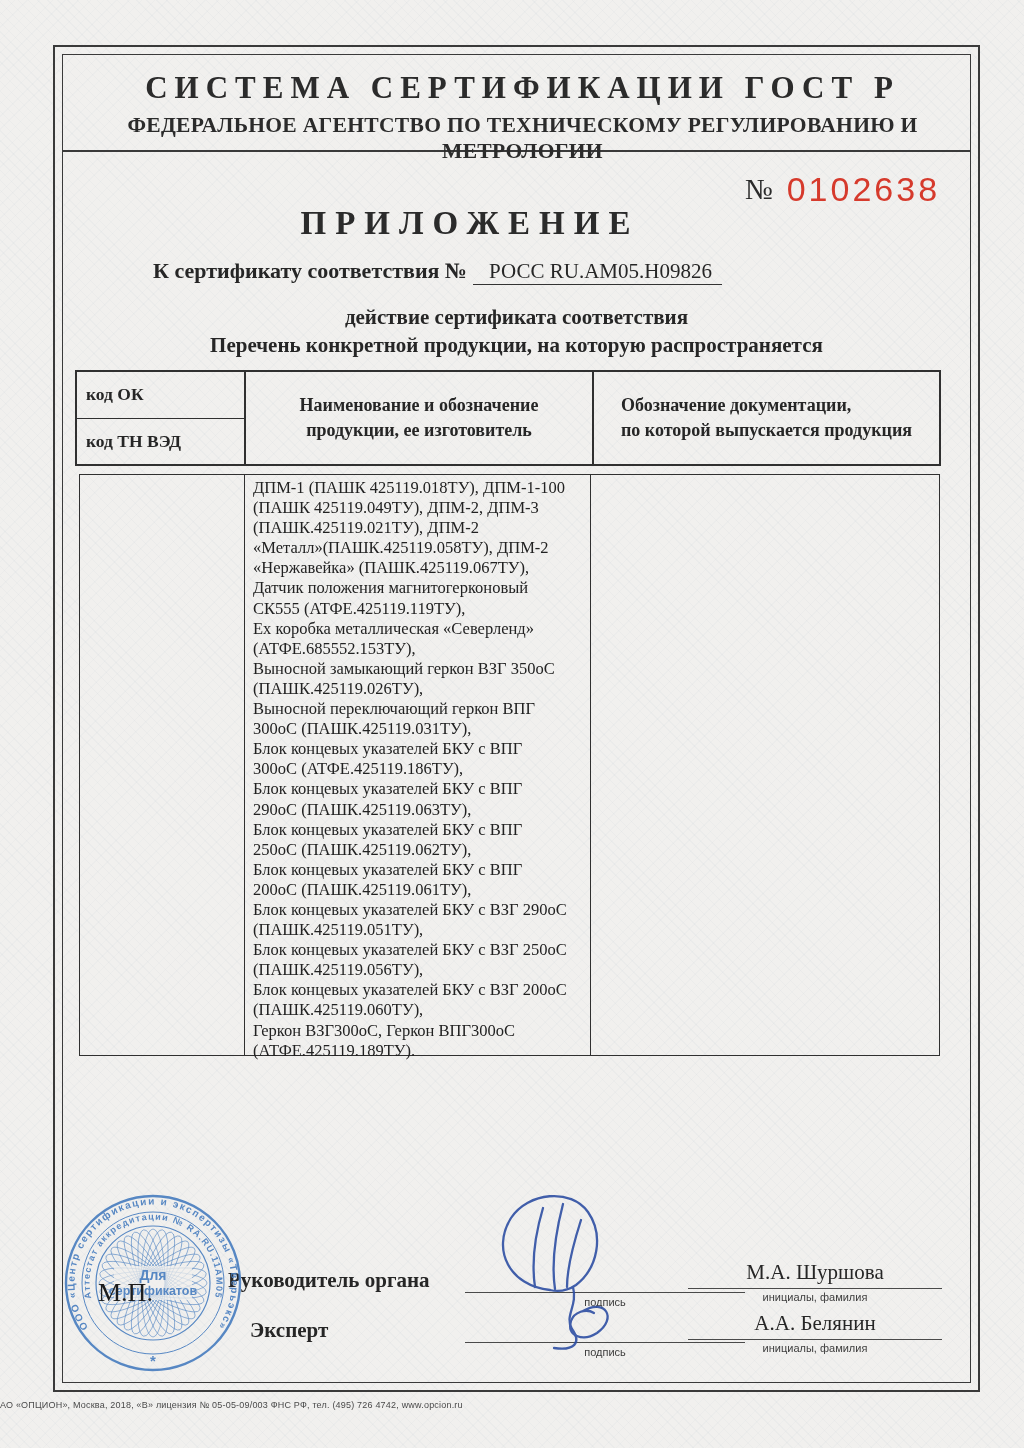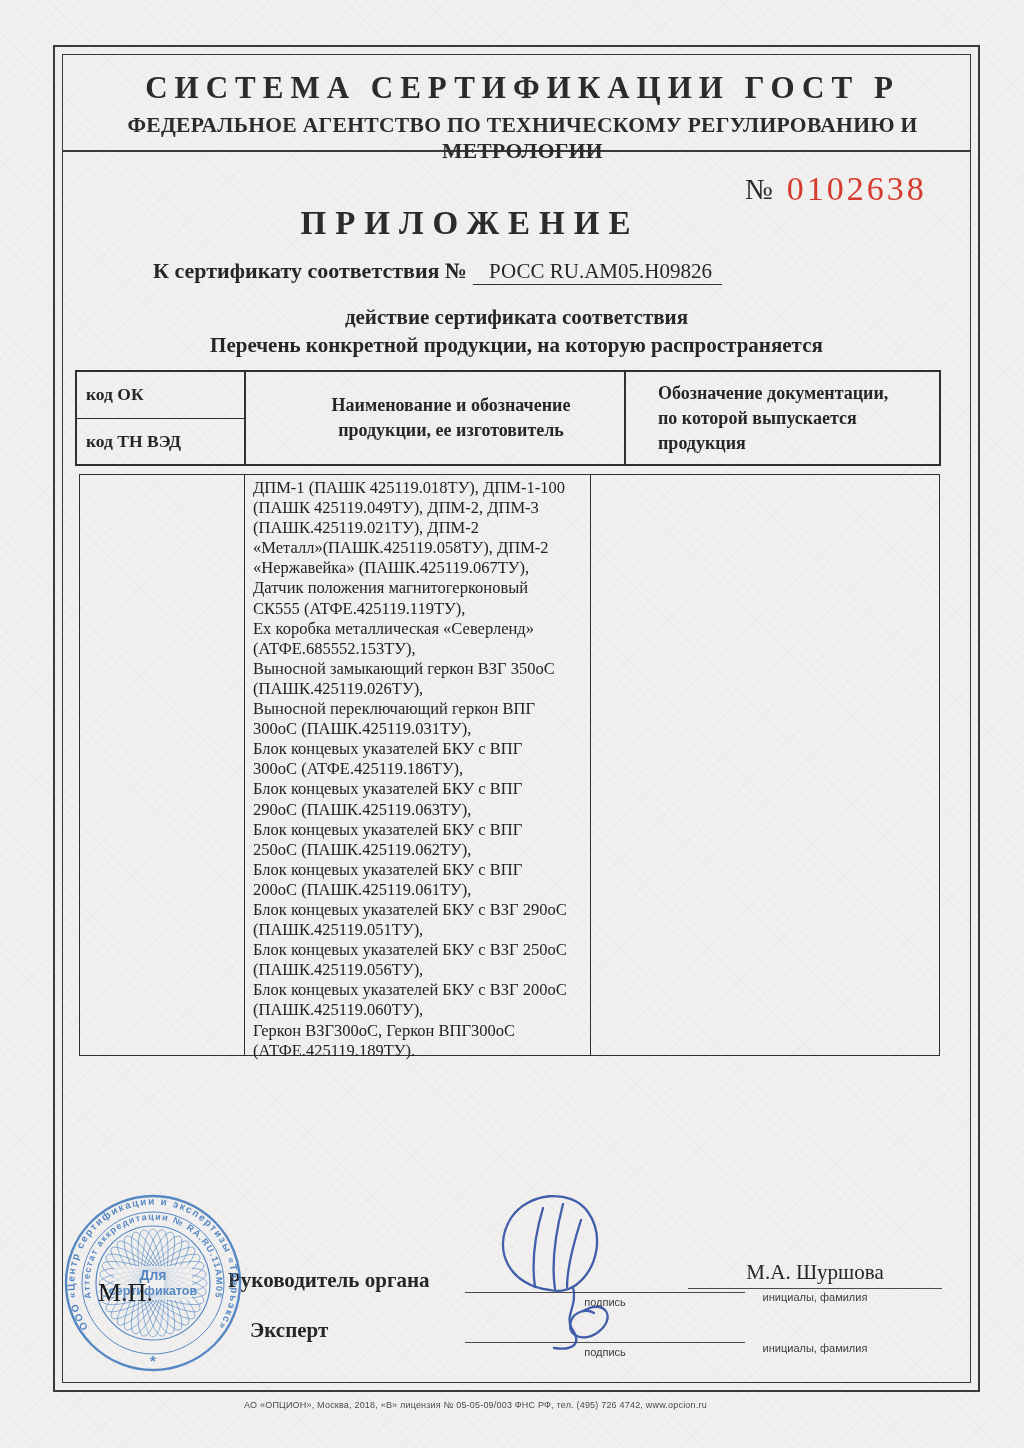--- a/index.html
+++ b/index.html
@@ -21,37 +21,37 @@
                  border:1.5px solid #3a3a3a; }
 
   .header-band { position:absolute; left:62px; top:54px; width:909px; height:98px;
                  border-bottom:2px solid #3a3a3a; text-align:center;padding-left:12px; }
   .header-line1 { margin-top:16px; font-size:31px; font-weight:bold; letter-spacing:7px; color:#2b2b2b; }
   .header-line2 { margin-top:6px; font-size:22px; font-weight:bold; letter-spacing:0.3px; color:#2b2b2b;
                   transform:scaleX(0.98); }
 
   .doc-number { position:absolute; left:745px; top:170px; white-space:nowrap; }
   .numero-sign { font-size:29px; color:#2a2a2a; vertical-align:middle; }
-  .doc-number-value { font-family:Liberation Serif, serif; font-size:34px;
+  .doc-number-value { font-family:Liberation Sans, sans-serif; font-size:34px;
                       color:#d63a2c; letter-spacing:3px; vertical-align:middle; margin-left:10px; }
 
   .page-title { position:absolute; left:62px; top:205px; width:816px; text-align:center;
                 font-size:33px; font-weight:bold; letter-spacing:9px; color:#2b2b2b; }
 
   .cert-line { position:absolute; left:62px; top:258px; width:751px; text-align:center;
                font-size:22px; white-space:nowrap; }
   .cert-label { font-weight:bold; }
   .cert-number { font-weight:normal; font-size:21px; border-bottom:1.5px solid #333;
                  padding:0 10px 1px 16px; margin-left:6px; }
 
   .subtitle { position:absolute; left:62px; top:303px; width:909px; text-align:center;
               font-size:21px; font-weight:bold; line-height:28px; }
 
   .table-header { position:absolute; left:75px; top:370px; width:866px; height:96px;
-                  border:2px solid #303030; display:flex;gap:32px; }
+                  border:2px solid #303030; display:flex; }
   .th-col1 { width:169px; border-right:2px solid #303030; display:flex; flex-direction:column; }
   .th-col1 .cell { flex:1; display:flex; align-items:center; padding-left:9px;
                    font-size:17.5px; font-weight:bold; }
   .th-col1 .cell:first-child { border-bottom:1.5px solid #303030; }
   .th-col2 { width:348px; border-right:2px solid #303030; display:flex; align-items:center;
              justify-content:center; text-align:center; font-size:18px; font-weight:bold;
              line-height:25px; white-space:pre-line; }
   .th-col3 { flex:1; display:flex; align-items:center; justify-content:center; text-align:left;
              font-size:18px; font-weight:bold; line-height:25px; white-space:pre-line; }
 
@@ -68,21 +68,21 @@
 
   .sig-block { position:absolute; z-index:2; }
   .role-label { font-size:21px; font-weight:bold; white-space:nowrap; }
   .sig-line { position:absolute; border-bottom:1.5px solid #4a4a4a; height:19px; }
   .under-label { position:absolute; text-align:center; font-family:"Liberation Sans", sans-serif;
                  font-size:11px; color:#3d3d3d; }
   .name-box { position:absolute; text-align:center; font-size:21px; border-bottom:1.5px solid #4a4a4a;
               padding-bottom:3px; white-space:nowrap; }
   .sig-ink { position:absolute; left:455px; top:1190px; z-index:6; }
 
-  .footer-note { position:absolute; left:0; top:1400px; width:951px; text-align:center;
+  .footer-note { position:absolute; left:0; top:1400px; width:951px; text-align:left;
                  font-family:"Liberation Sans", sans-serif; font-size:9px; color:#4a4a4a;
                  letter-spacing:0.2px; }
 
   .stamp text { font-family:"Liberation Sans", sans-serif; }
 </style>
 </head>
 <body>
 
 <div id="sheet">
 
@@ -206,20 +206,21 @@
   <div class="sig-line" style="left:465px; top:1274px; width:280px;"></div>
   <div class="under-label" style="left:465px; top:1296px; width:280px;">подпись</div>
   <div class="name-box" style="left:688px; top:1260px; width:254px;">М.А. Шуршова</div>
   <div class="under-label" style="left:688px; top:1291px; width:254px;">инициалы, фамилия</div>
 
   <div class="sig-block" style="left:250px; top:1318px;">
     <div class="role-label">Эксперт</div>
   </div>
   <div class="sig-line" style="left:465px; top:1324px; width:280px;"></div>
   <div class="under-label" style="left:465px; top:1346px; width:280px;">подпись</div>
+  <div class="name-box" style="left:688px; top:1311px; width:254px;">А.А. Белянин</div>
   <div class="under-label" style="left:688px; top:1342px; width:254px;">инициалы, фамилия</div>
 
   <svg class="sig-ink" viewBox="0 0 220 170" width="220" height="170">
     <g fill="none" stroke="#2e4fa3" stroke-width="2.3" stroke-linecap="round" opacity="0.9">
       <path d="M 95 100 C 55 96 36 60 56 28 C 73 2 116 -2 133 22 C 149 45 143 78 121 95 C 112 101 103 102 95 100"></path>
       <path d="M 88 18 C 80 45 76 70 80 97"></path>
       <path d="M 108 14 C 100 45 96 72 100 99"></path>
       <path d="M 126 30 C 118 55 112 78 112 97"></path>
       <path d="M 118 97 C 123 116 109 126 117 139 C 127 153 119 161 99 158"></path>
       <path d="M 128 121 C 150 108 163 128 142 143 C 128 152 111 146 116 131 C 119 122 131 118 139 123"></path>

